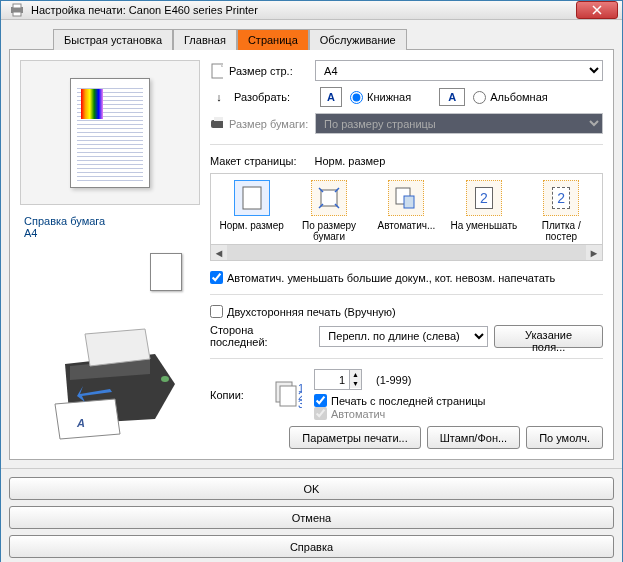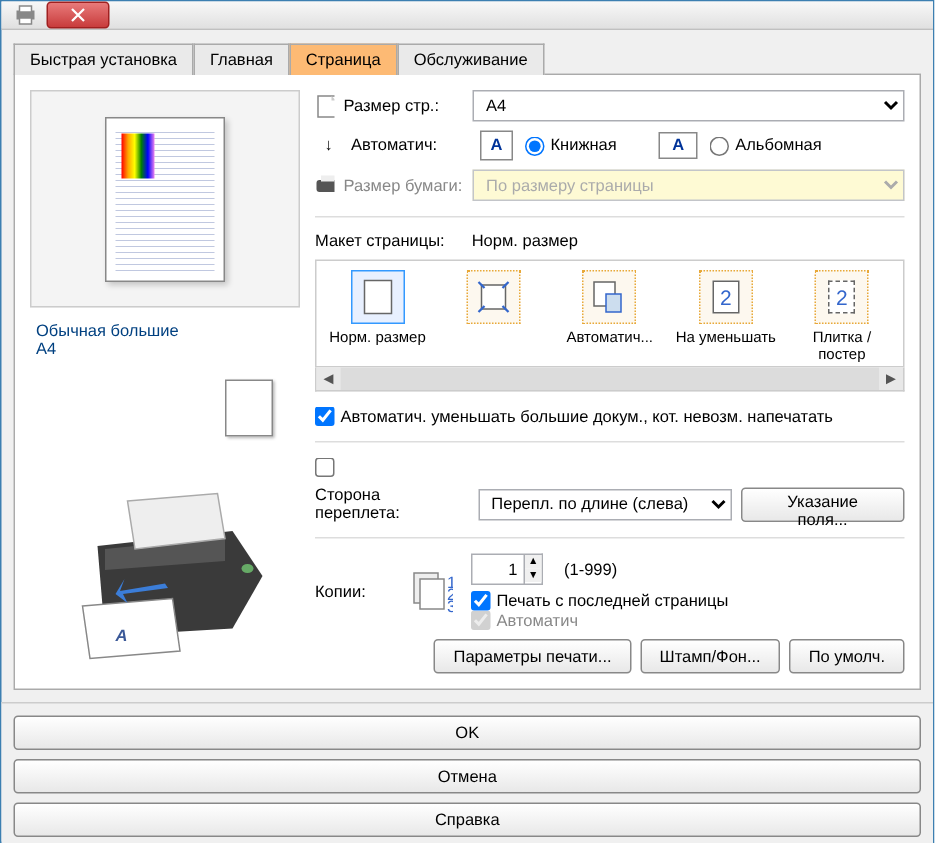--- a/index.html
+++ b/index.html
@@ -5,43 +5,43 @@
 * { box-sizing: border-box; margin: 0; padding: 0; font-family: 'Segoe UI', Tahoma, sans-serif; font-size: 11px; }
 body { background: #fff; width: 623px; height: 562px; overflow: hidden; }
 
 .window { width: 623px; height: 562px; border: 1px solid #3c7fb1; background: #f0f0f0; display: flex; flex-direction: column; }
 
 .titlebar { height: 28px; background: linear-gradient(to bottom, #f8f8f8, #e0e0e0); display: flex; align-items: center; padding: 0 4px 0 8px; border-bottom: 1px solid #c0c0c0; }
 .titlebar .icon { width: 16px; height: 16px; margin-right: 6px; }
 .titlebar .title { flex: 1; }
 .close-btn { width: 42px; height: 18px; background: linear-gradient(to bottom, #e87a7a, #c83c3c); border: 1px solid #a02020; border-radius: 3px; color: #fff; display: flex; align-items: center; justify-content: center; cursor: pointer; }
 
-.tabs { display: flex; padding: 8px 8px 0 8px; gap: 0; position: relative; z-index: 2; }
+.tabs { display: flex; padding: 8px 8px 0 8px; gap: 0; position: relative; z-index: 2; margin-left: 44px; }
 .tab { padding: 4px 10px; border: 1px solid #aaa; border-bottom: none; background: #f0f0f0; cursor: pointer; position: relative; top: 1px; }
-.tab.active { background: #fdba74; z-index: 3; text-align: center; }
+.tab.active { background: #f97316; z-index: 3; text-align: center; }
 .tab.inactive { background: #eaeaea; }
 
 .tab-content { flex: 1; margin: 0 8px 8px 8px; border: 1px solid #aaa; background: #fff; padding: 10px; display: flex; gap: 10px; }
 
 .left-col { width: 180px; display: flex; flex-direction: column; }
 .preview-box { border: 1px solid #ccc; background: #f4f4f4; height: 145px; display: flex; align-items: center; justify-content: center; margin-bottom: 6px; }
 .preview-page { width: 80px; height: 110px; background: #fff; border: 1px solid #888; box-shadow: 2px 2px 4px rgba(0,0,0,0.2); padding: 6px; }
 .preview-lines { height: 100%; background: repeating-linear-gradient(to bottom, #fff 0, #fff 3px, #c0c8e0 3px, #c0c8e0 4px); position: relative; }
 .preview-color { position: absolute; top: 4px; left: 4px; width: 22px; height: 30px; background: linear-gradient(to right, red, orange, yellow, green, blue, violet); }
 .paper-info { padding: 4px; color: #004080; }
 .small-page { width: 32px; height: 38px; border: 1px solid #888; background: #fff; margin: 10px auto 10px 130px; box-shadow: 1px 1px 2px rgba(0,0,0,0.3); }
 .printer-illustration { flex: 1; display: flex; align-items: flex-end; justify-content: center; }
 
 .right-col { flex: 1; display: flex; flex-direction: column; gap: 6px; justify-content: center; }
 .row { display: flex; align-items: center; gap: 6px; }
 .label { min-width: 80px; }
 
 select, input[type="text"] { border: 1px solid #abadb3; background: #fff; padding: 2px 4px; height: 21px; }
 select { width: 100%; }
-select:disabled { background: #fef9c3; color: #888; }
+select:disabled { background: #0f172a; color: #888; }
 input[type="checkbox"], input[type="radio"] { margin: 0 4px 0 0; vertical-align: middle; }
 label { display: inline-flex; align-items: center; }
 
 .orient-icon { width: 22px; height: 20px; border: 1px solid #888; background: #fff; display: inline-flex; align-items: center; justify-content: center; margin-right: 2px; font-weight: bold; color: #003399; }
 .orient-icon.landscape { color: #003399; }
 .layout-strip { display: flex; justify-content: space-around; border: 1px solid #ccc; padding: 6px 2px 2px 2px; }
 .layout-item { text-align: center; cursor: pointer; width: 70px; }
 .layout-icon { width: 36px; height: 36px; margin: 0 auto 4px; border: 1px dotted #e8a838; display: flex; align-items: center; justify-content: center; background: #fdf8ef; }
 .layout-item.sel .layout-icon { background: #e8f0ff; border: 1px solid #3399ff; }
 .layout-label { font-size: 10px; line-height: 1.1; }
@@ -68,20 +68,21 @@
 </head>
 <body>
 
 <div class="window">
   <div class="titlebar">
     <svg class="icon" viewBox="0 0 16 16">
         <rect x="2" y="5" width="12" height="6" fill="#888"></rect>
         <rect x="4" y="2" width="8" height="4" fill="#fff" stroke="#888"></rect>
         <rect x="4" y="10" width="8" height="4" fill="#fff" stroke="#888"></rect>
       </svg>
+    <span class="title">Настройка печати: Canon E460 series Printer</span>
     <div class="close-btn">
       <svg width="10" height="10" viewBox="0 0 10 10">
           <path d="M1 1 L9 9 M9 1 L1 9" stroke="#fff" stroke-width="1.5"></path>
         </svg>
     </div>
   </div>
 
   <div class="tabs">
     <div class="tab inactive">Быстрая установка</div>
     <div class="tab inactive">Главная</div>
@@ -92,21 +93,21 @@
   <div class="tab-content">
     <div class="left-col">
       <div class="preview-box">
         <div class="preview-page">
           <div class="preview-lines">
             <div class="preview-color"></div>
           </div>
         </div>
       </div>
       <div class="paper-info">
-        <div>Обычная большие</div>
+        <div>Справка бумага</div>
         <div>A4</div>
       </div>
       <div class="small-page"></div>
       <div class="printer-illustration">
         <svg width="150" height="130" viewBox="0 0 150 120">
           <path d="M30 40 L120 30 L140 60 L120 95 L35 100 Z" fill="#3a3a3a"></path>
           <path d="M35 42 L115 34 L115 50 L35 56 Z" fill="#555"></path>
           <path d="M50 10 L110 5 L115 35 L55 42 Z" fill="#eee" stroke="#aaa"></path>
           <path d="M20 80 L80 75 L85 110 L25 115 Z" fill="#fff" stroke="#888"></path>
           <text x="42" y="103" font-size="28" fill="#3b5998" font-style="italic" font-weight="bold">A</text>
@@ -121,21 +122,21 @@
         <svg width="18" height="18">
             <rect x="2" y="2" width="12" height="14" fill="#fff" stroke="#888"></rect>
             <path d="M11 2 L14 5 L11 5 Z" fill="#ccc"></path>
           </svg>
         <span class="label">Размер стр.:</span>
         <select><option>A4</option></select>
       </div>
 
       <div class="row">
         <span style="width:18px;text-align:center">↓</span>
-        <span class="label">Автоматич:</span>
+        <span class="label">Разобрать:</span>
         <span class="orient-icon">A</span>
         <label>
             <input type="radio" name="or" checked="" style="">
             <span>Книжная</span>
           </label>
         <span style="width:16px"></span>
         <span class="orient-icon landscape" style="transform:rotate(0deg);width:26px;height:18px">A</span>
         <label>
             <input type="radio" name="or" style="">
             <span>Альбомная</span>
@@ -168,20 +169,21 @@
               </div>
             <div class="layout-label">Норм. размер</div>
           </div>
           <div class="layout-item">
             <div class="layout-icon">
                 <svg width="24" height="24">
                   <rect x="4" y="4" width="16" height="16" fill="#fff" stroke="#666"></rect>
                   <path d="M2 2 L6 6 M22 2 L18 6 M2 22 L6 18 M22 22 L18 18" stroke="#36c" stroke-width="1.5"></path>
                 </svg>
               </div>
+            <div class="layout-label">По размеру бумаги</div>
           </div>
           <div class="layout-item">
             <div class="layout-icon">
                 <svg width="24" height="24">
                   <rect x="2" y="2" width="14" height="16" fill="#fff" stroke="#666"></rect>
                   <rect x="10" y="10" width="10" height="12" fill="#cde" stroke="#36c"></rect>
                 </svg>
               </div>
             <div class="layout-label">Автоматич...</div>
           </div>
@@ -210,24 +212,25 @@
             <input type="checkbox" checked="" style="">
             <span>Автоматич. уменьшать большие докум., кот. невозм. напечатать</span>
           </label>
       </div>
 
       <hr>
 
       <div class="row">
         <label>
             <input type="checkbox" style="">
-          </label>
-      </div>
-      <div class="row">
-        <span class="label" style="min-width:70px">Сторона переплета:</span>
+            <span>Двухсторонняя печать (Вручную)</span>
+          </label>
+      </div>
+      <div class="row">
+        <span class="label" style="min-width:70px">Сторона последней:</span>
         <select style="width:170px"><option>Перепл. по длине (слева)</option></select>
         <button class="btn">Указание поля...</button>
       </div>
 
       <hr>
 
       <div class="row">
         <span class="label" style="min-width:50px">Копии:</span>
         <svg class="copies-icon" viewBox="0 0 30 30">
             <rect x="4" y="2" width="16" height="20" fill="#eee" stroke="#888"></rect>

